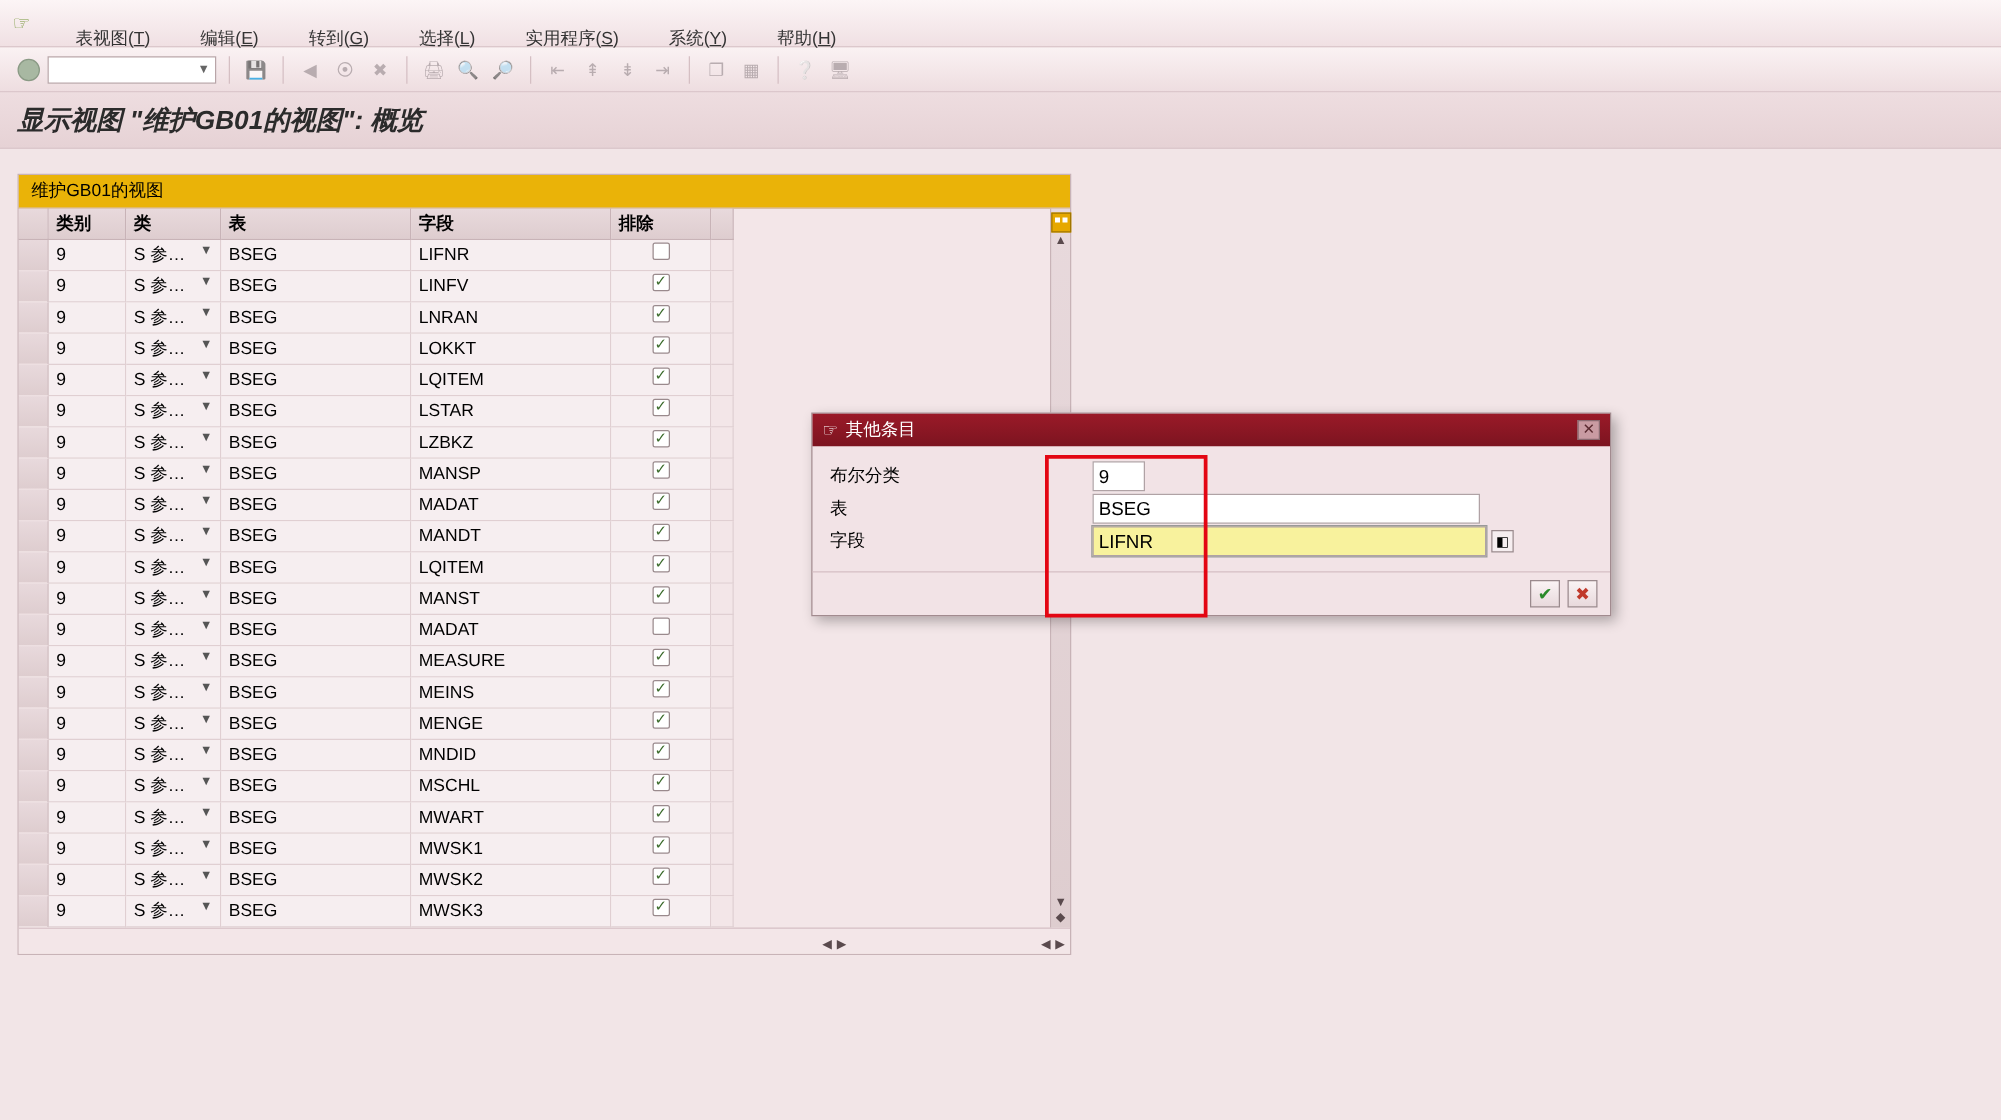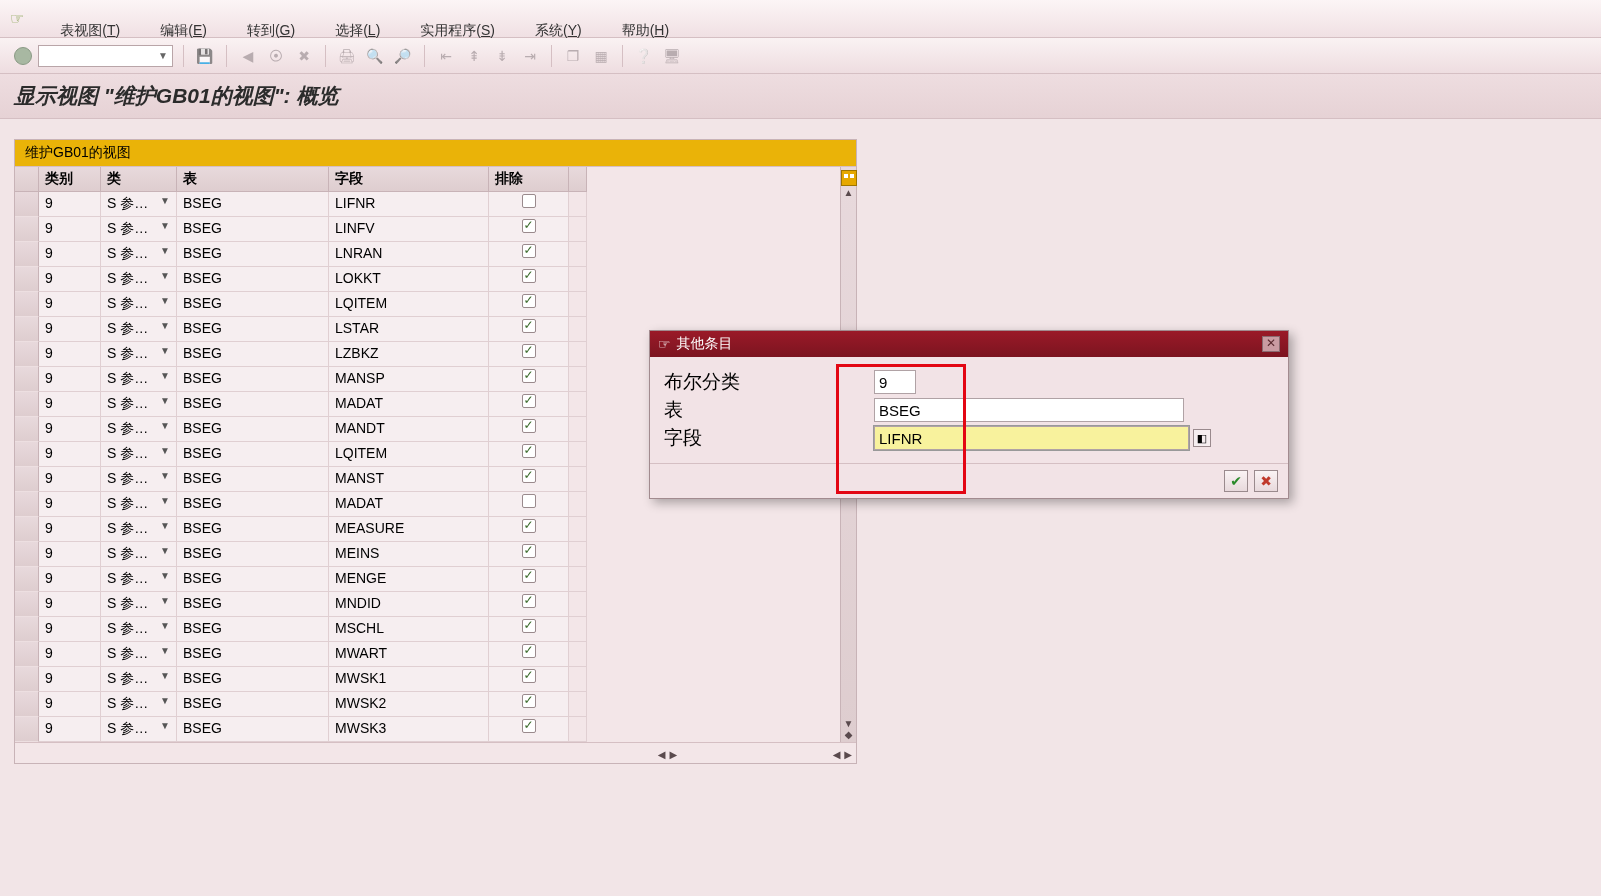--- a/index.html
+++ b/index.html
@@ -189,21 +189,21 @@
   line-height: 13px;
   font-size: 12px;
 }
 .dlg-body { padding: 12px 14px 10px 14px; }
 .dlg-row {
   display: grid;
   grid-template-columns: 210px 1fr;
   align-items: center;
   margin-bottom: 2px;
 }
-.dlg-row label { font-size: 19px; }
+.dlg-row label { font-size: 14px; }
 .inp {
   border: 1px solid #b0a2a5;
   background: #fff;
   padding: 2px 4px;
   height: 24px;
   font-size: 15px;
 }
 .inp.w40 { width: 42px; }
 .inp.w30 { width: 30px; }
 .inp.w310 { width: 310px; }

